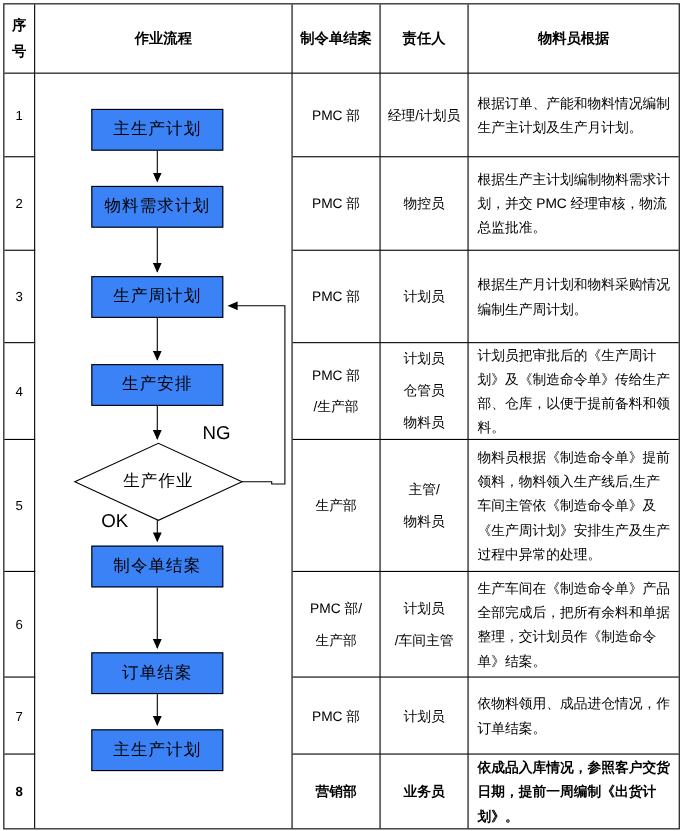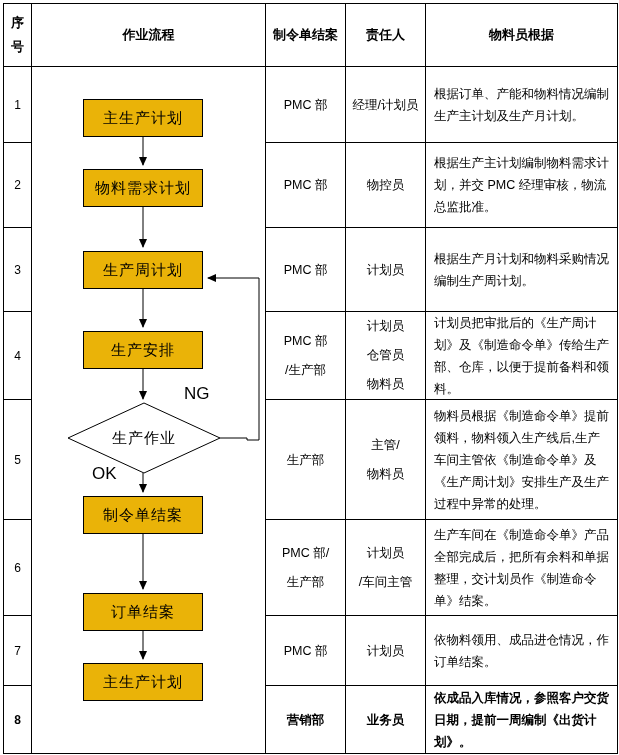--- a/index.html
+++ b/index.html
@@ -36,21 +36,21 @@
     padding:3px 6px 3px 8px;white-space:normal;
   }
   .flow{
     grid-column:2;grid-row:2 / 10;
     border-bottom:none;
     position:relative;display:block;padding:0;
   }
   .flow svg{position:absolute;left:0;top:0;}
   .fc-box{
     position:absolute;left:51px;width:120px;height:38px;
-    border:1px solid #000;background:#eab308;
+    border:1px solid #000;background:#3b82f6;
     display:flex;align-items:center;justify-content:center;
     font-size:15px;letter-spacing:1px;box-sizing:border-box;
   }
   .fc-dlabel{
     position:absolute;left:62px;top:360px;width:100px;
     text-align:center;font-size:15px;letter-spacing:1px;
   }
   .fc-tag{position:absolute;font-size:17px;}
 </style>
 </head>

